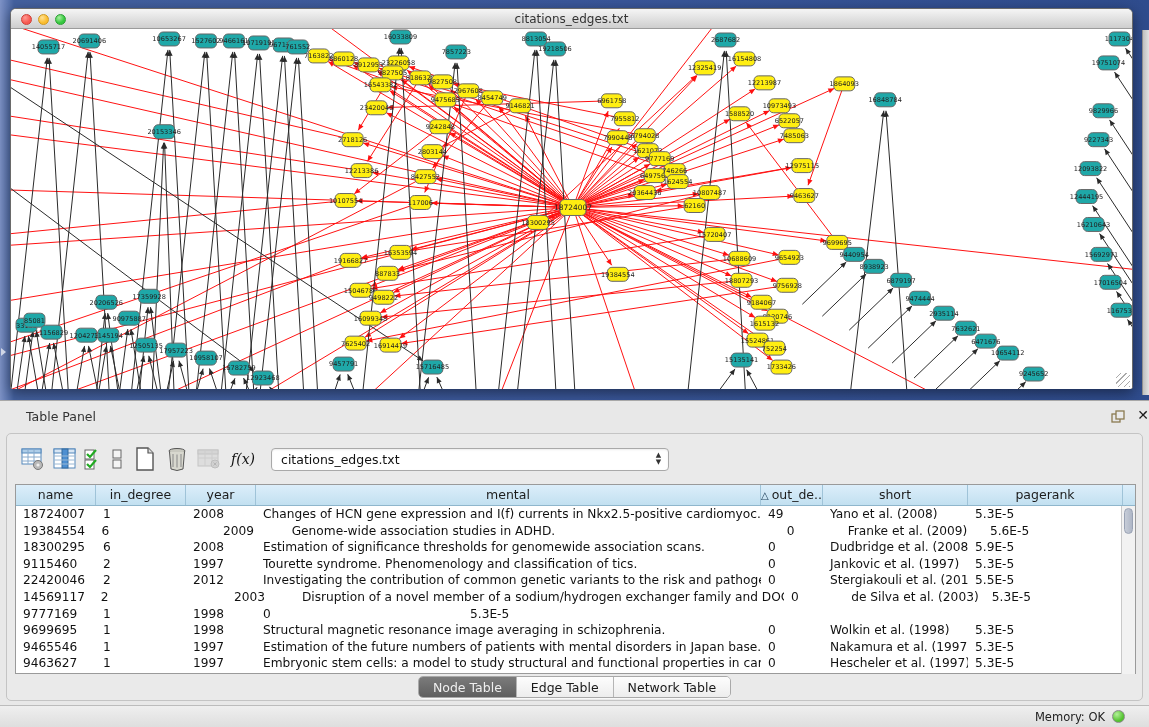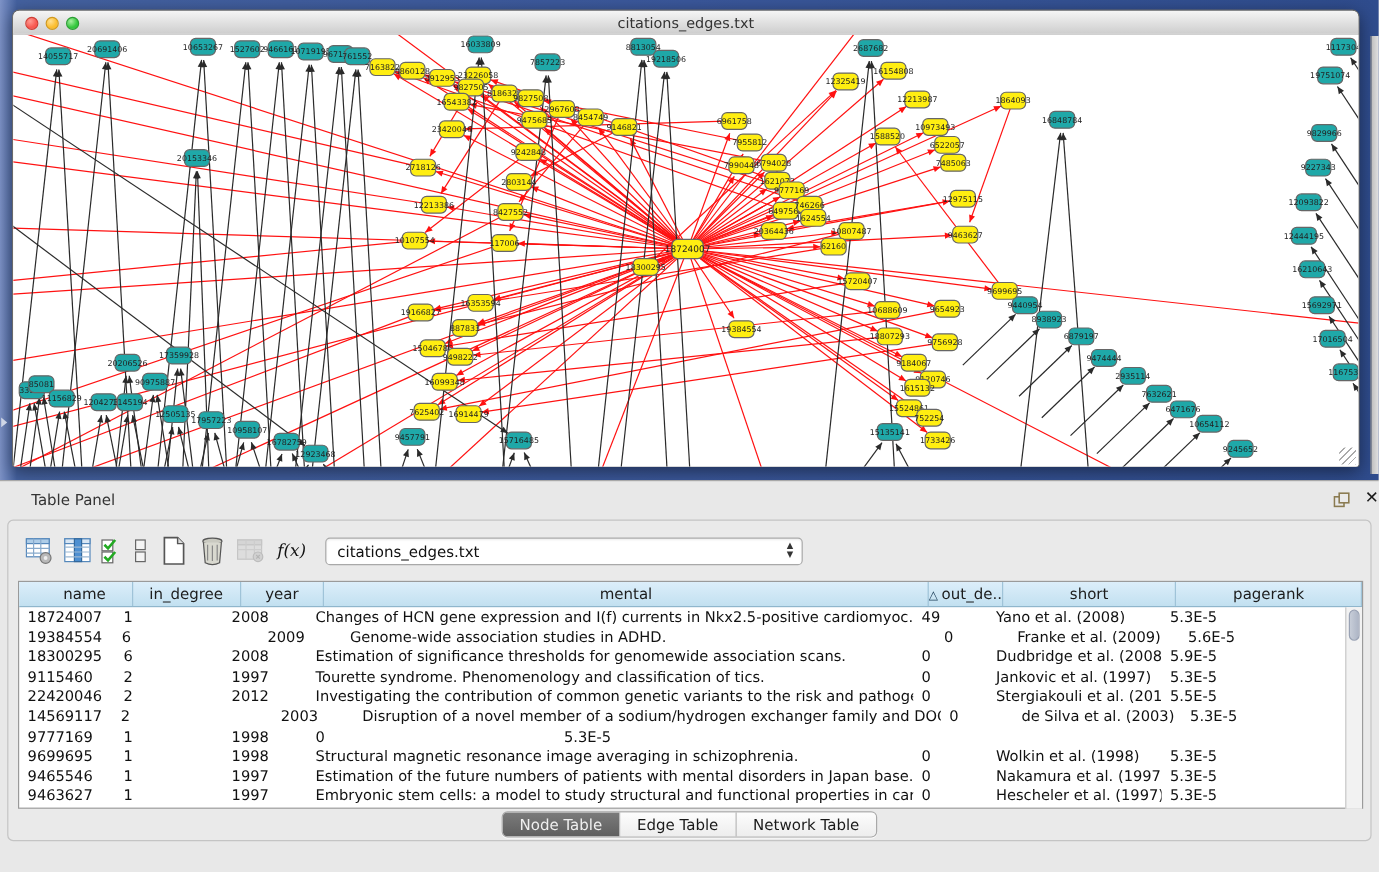--- a/index.html
+++ b/index.html
@@ -53,21 +53,21 @@
   .dropdown { position:relative; width:398px; height:23px; margin-left:10px; background:#fff;
     border:1px solid #a9a9a9; border-radius:4px; font-size:12.5px; color:#111;
     display:flex; align-items:center; padding-left:9px; cursor:pointer;
     box-shadow:inset 0 1px 2px rgba(0,0,0,.08); }
   .dropdown .spin { position:absolute; right:7px; top:3px; display:flex; flex-direction:column; line-height:7px;
     font-size:7px; color:#333; }
 
   .table-wrap { position:absolute; left:8px; top:50px; width:1121px; height:190px;
     background:#fff; border:1px solid #9a9a9a; }
   .thead { display:flex; height:21px; background:linear-gradient(#dceefa,#c2e0f0);
-    border-bottom:1px solid #8fb6cc;padding-left:15px; }
+    border-bottom:1px solid #8fb6cc; }
   .th { font-size:12.5px; color:#1c1c1c; text-align:center; line-height:20px;
     border-right:1px solid #9fc3d8; overflow:hidden; white-space:nowrap; cursor:pointer; }
   .th .sort { font-size:10px; margin-right:3px; color:#1b3c57; }
   .tbody { position:relative; }
   .tr { display:flex; height:16.6px; cursor:default; }
   .td { font-size:12.2px; color:#111; line-height:16.5px; padding-left:7px;
     overflow:hidden; white-space:nowrap; }
   .vscroll { position:absolute; right:0; top:21px; width:14px; height:168px;
     background:#f2f2f2; border-left:1px solid #c9c9c9; }
   .vthumb { position:absolute; left:2px; top:2px; width:9px; height:26px;
@@ -1125,13 +1125,17 @@
       <div class="tabs">
         <div class="seg" id="tabseg">
             <button class="sel">Node Table</button>
             <button>Edge Table</button>
             <button>Network Table</button>
           </div>
       </div>
     </div>
   </div>
 
+  <div id="status-bar">
+    <span class="mem">Memory: OK</span>
+    <span class="mem-dot"></span>
+  </div>
 </div>
 
 </body></html>

